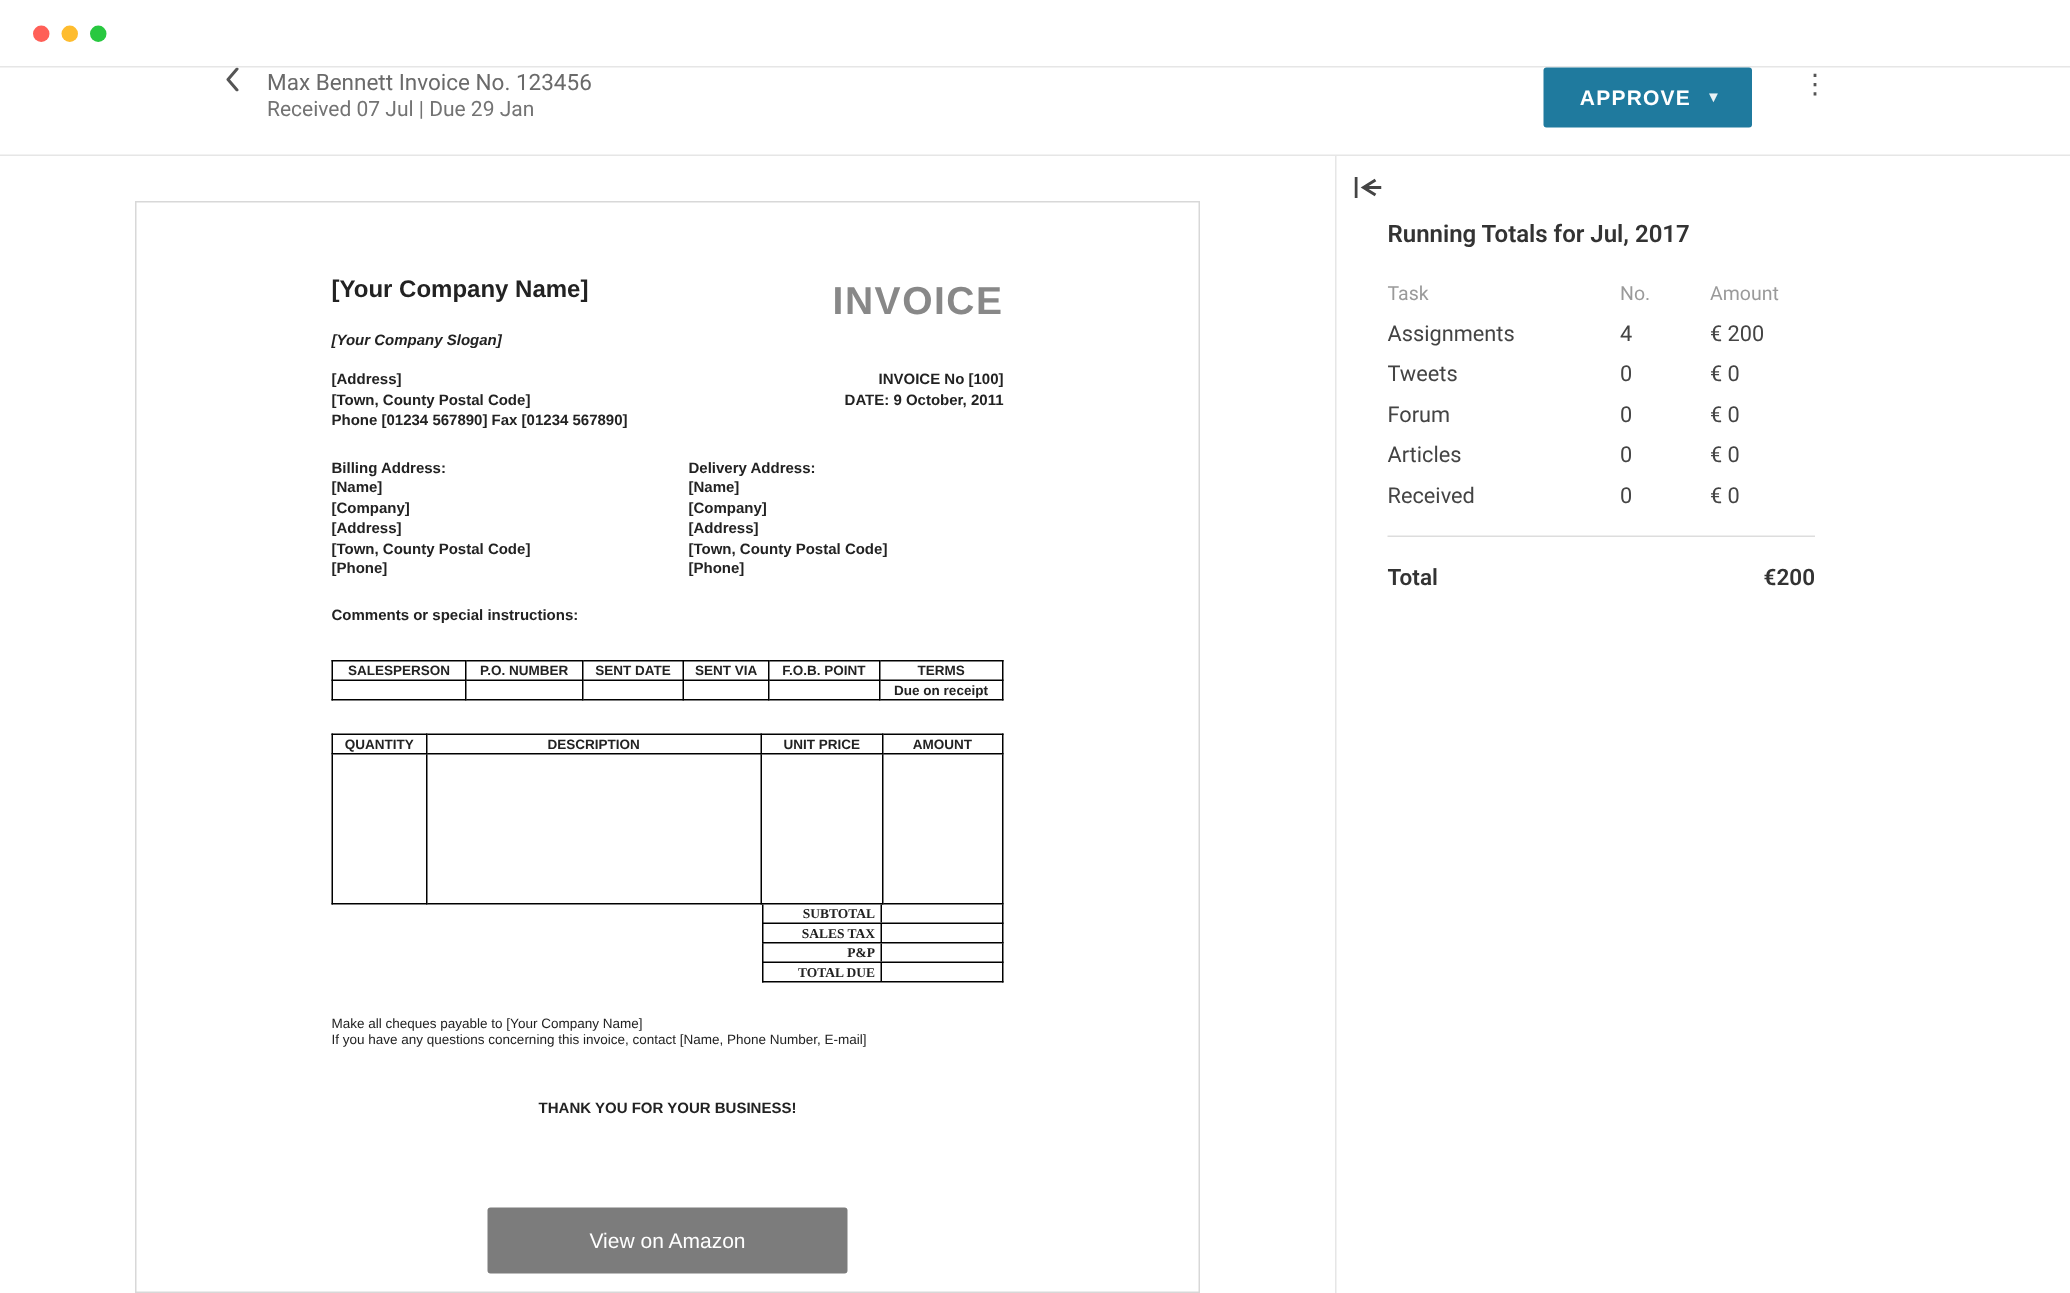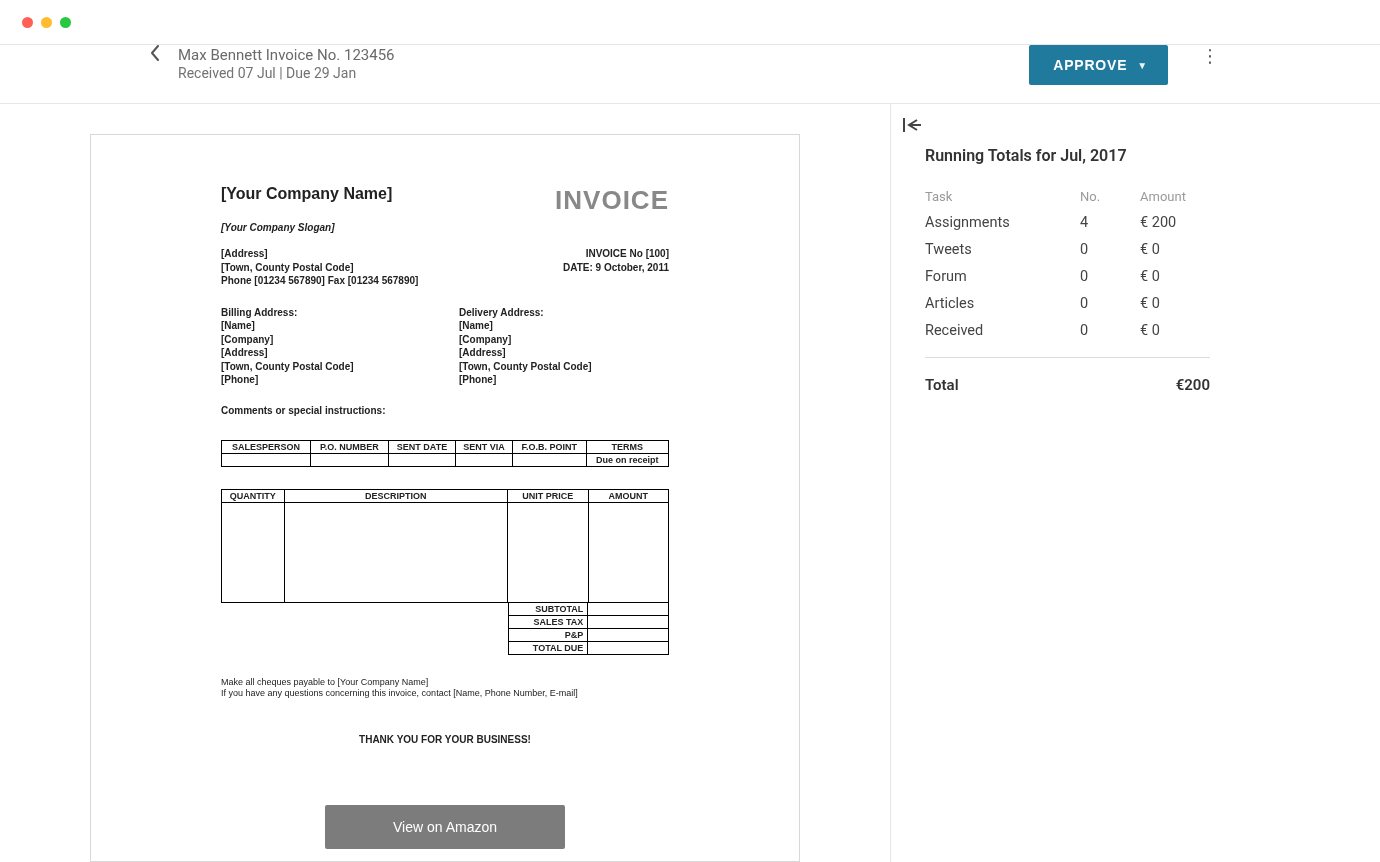--- a/index.html
+++ b/index.html
@@ -137,21 +137,21 @@
   table.shipTbl { margin-bottom:22px;}
   table.itemTbl th { border:1px solid #000; font-size:9px; font-weight:bold; text-align:center; padding:1px 2px;}
   table.itemTbl td { border:1px solid #000; height:100px; font-size:9px;}
   .col-qty{width:14%}.col-desc{width:50%}.col-unit{width:18%}.col-amount{width:18%}
 
   .subtotals { display:flex; margin-top:0;}
   .subtotals-spacer{flex:1;}
   .subtotals-box{width:36%; font-size:9px; font-weight:bold;}
   .subtotals-row{display:flex; border-left:1px solid #000;border-right:1px solid #000;border-bottom:1px solid #000;}
   .subtotals-row:first-child{}
-  .subtotals-label{flex:1; text-align:right; padding:1px 4px; border-right:1px solid #000;}
+  .subtotals-label{flex:1; text-align:right; padding:1px 4px; border-right:1px solid #000;font-family:Liberation Serif, serif;}
   .subtotals-val{width:50%; padding:1px 4px;}
 
   .doc-footer-lines{font-size:9px; line-height:1.3; margin-top:22px;}
   .doc-thanks{text-align:center; font-weight:bold; font-size:10px; margin-top:34px;}
 
   .amazon-btn{
     display:block;
     margin: 60px auto 0 auto;
     background:#7c7c7c;
     color:#fff;

